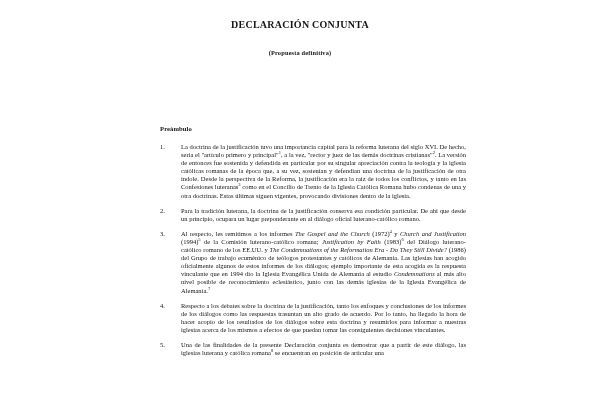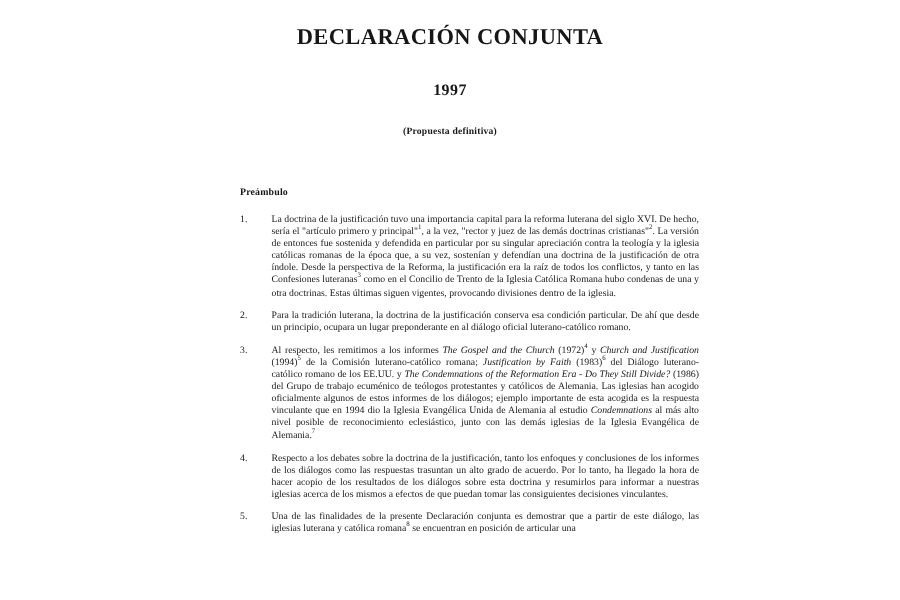--- a/index.html
+++ b/index.html
@@ -24,21 +24,21 @@
   }
 
   
   .title-block {
     width: 100%;
     text-align: center;
     padding-top: 18px;
   }
   .doc-title-line {
     font-weight: bold;
-    font-size: 15px;
+    font-size: 10px;
     line-height: 14.2px;
     letter-spacing: 0.25px;
     white-space: nowrap;
   }
   .doc-year {
     font-weight: bold;
     font-size: 10.6px;
     line-height: 13px;
     margin-top: 22px;
     letter-spacing: 0.3px;
@@ -94,21 +94,20 @@
     vertical-align: super;
   }
 </style>
 </head>
 <body>
 
 <div class="page">
 
   <div class="title-block">
     <div class="doc-title-line">DECLARACIÓN CONJUNTA</div>
-    <div class="doc-year">1997</div>
     <div class="doc-subtitle">(Propuesta definitiva)</div>
   </div>
 
   <div class="body-block">
 
     <div class="section-heading">Preámbulo</div>
 
     <div class="para">
       <div class="para-num">1.</div>
       <div class="para-text">La doctrina de la justificación tuvo una importancia capital para la reforma luterana del siglo XVI. De hecho, sería el "artículo primero y principal"<sup>1</sup>, a la vez, "rector y juez de las demás doctrinas cristianas"<sup>2</sup>. La versión de entonces fue sostenida y defendida en particular por su singular apreciación contra la teología y la iglesia católicas romanas de la época que, a su vez, sostenían y defendían una doctrina de la justificación de otra índole. Desde la perspectiva de la Reforma, la justificación era la raíz de todos los conflictos, y tanto en las Confesiones luteranas<sup>3</sup> como en el Concilio de Trento de la Iglesia Católica Romana hubo condenas de una y otra doctrinas. Estas últimas siguen vigentes, provocando divisiones dentro de la iglesia.</div>

